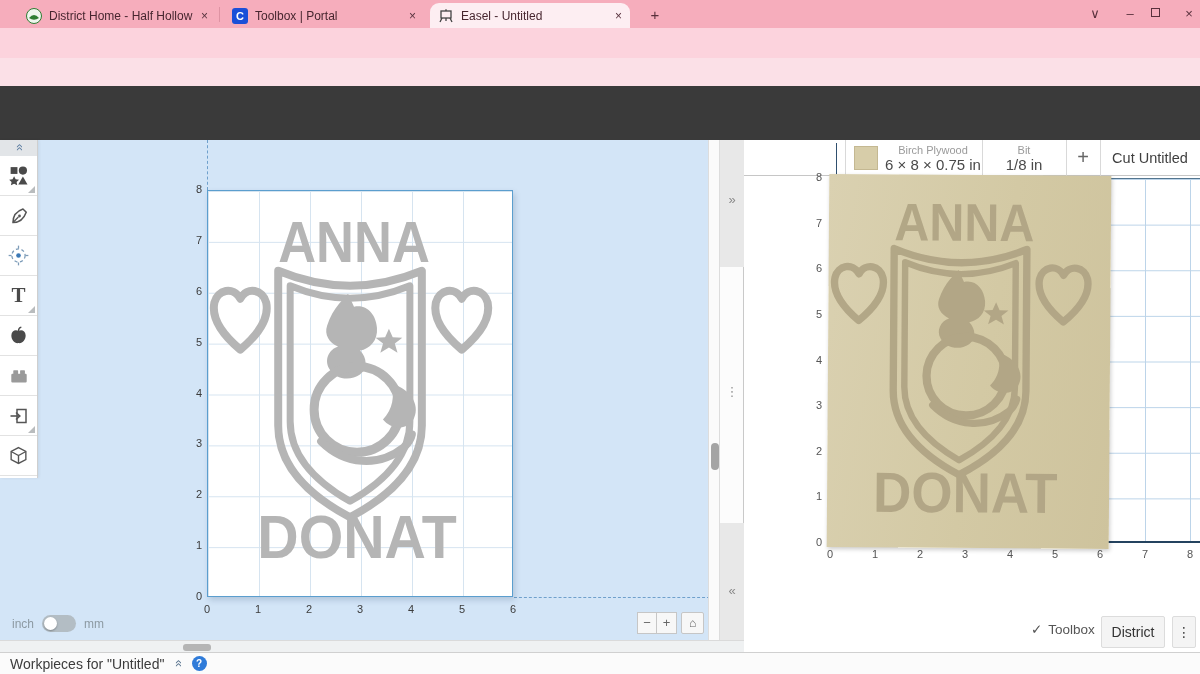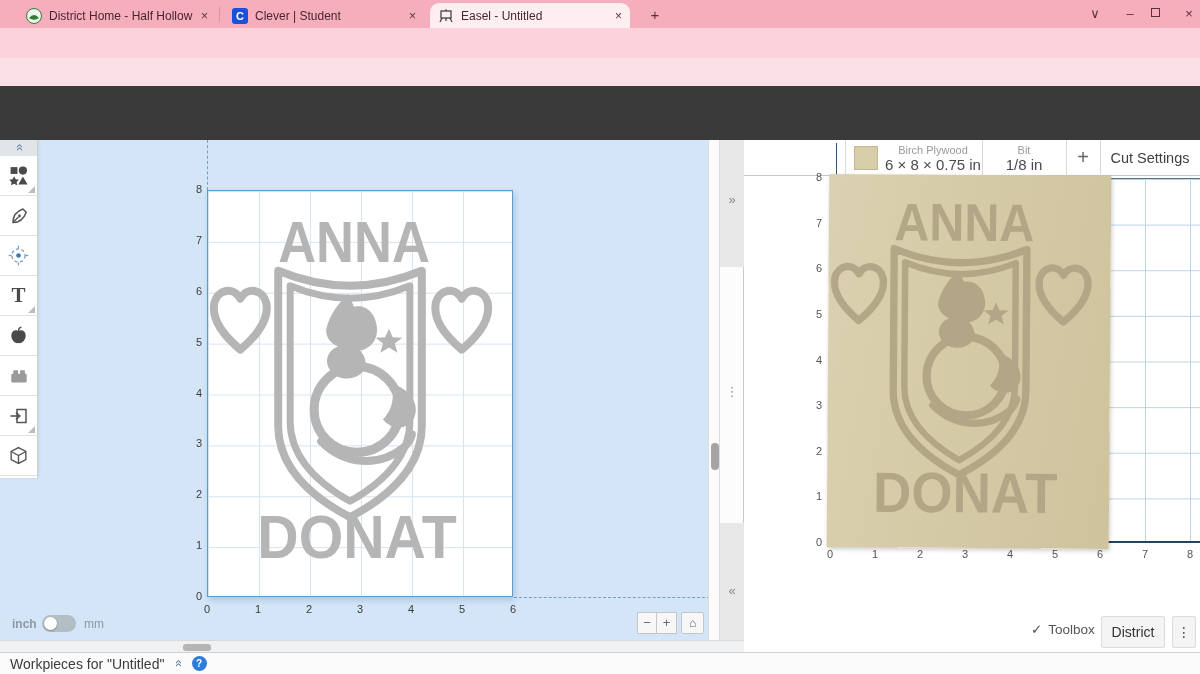--- a/index.html
+++ b/index.html
@@ -142,21 +142,21 @@
         </svg>
       <span class="title">District Home - Half Hollow Hills</span>
       <span class="x">×</span>
     </div>
     <div class="ab tabsep" style="left:219px;"></div>
     <div class="ab tab" style="left:224px;width:200px;">
       <svg class="favicon" viewBox="0 0 16 16">
           <rect width="16" height="16" rx="3" fill="#1b4fd8"></rect>
           <text x="8" y="12" font-size="11" font-weight="bold" fill="#fff" text-anchor="middle">C</text>
         </svg>
-      <span class="title">Clever | Student</span>
+      <span class="title">Toolbox | Portal</span>
       <span class="x">×</span>
     </div>
     <div class="ab tab active" style="left:430px;width:200px;">
       <svg class="favicon" viewBox="0 0 16 16">
           <g stroke="#444" fill="none" stroke-width="1.3">
             <rect x="3" y="3" width="10" height="7"></rect>
             <path d="M4 10 L2 14 M12 10 L14 14 M8 10 v3 M8 1.2 V3"></path>
           </g>
         </svg>
       <span class="title">Easel - Untitled</span>
@@ -384,21 +384,21 @@
         <span class="tick" style="left: 360px;">3</span>
         <span class="tick" style="left: 411px;">4</span>
         <span class="tick" style="left: 462px;">5</span>
         <span class="tick" style="left: 513px;">6</span>
       </div>
     <div class="ab zoomgrp">
       <div class="zbtn">−</div>
       <div class="zbtn">+</div>
     </div>
     <div class="ab homebtn">⌂</div>
-    <div class="ab unitlbl" style="left:12px;font-weight:bold;">inch</div>
+    <div class="ab unitlbl" style="left:12px;">inch</div>
     <div class="ab toggle">
         <div class="ab knob"></div>
       </div>
     <div class="ab unitlbl" style="left:84px;">mm</div>
   </div>
 
   <div class="ab tools">
     <div class="tcollapse"><span class="chevup">»</span></div>
     <div class="tcell fold">
       <svg width="21" height="21" viewBox="0 0 20 20">
@@ -487,21 +487,21 @@
         <div class="mdims">6 × 8 × 0.75 in</div>
       </div>
       <div class="ab pvline" style="left:238px;"></div>
       <div class="ab" style="left:238px;top:4px;width:84px;">
         <div class="mname">Bit</div>
         <div class="mdims">1/8 in</div>
       </div>
       <div class="ab pvline" style="left:322px;"></div>
       <div class="ab plusbtn">+</div>
       <div class="ab pvline" style="left:356px;"></div>
-      <div class="ab cutset">Cut Settings</div>
+      <div class="ab cutset">Cut Untitled</div>
     </div>
     <div class="ab pstub"></div>
     <div class="ab pgrid"></div>
     <div class="ab yt ptick" style="left:62px;top:0;height:420px;">
         <span class="tick" style="top: 38px;">8</span>
         <span class="tick" style="top: 83.625px;">7</span>
         <span class="tick" style="top: 129.25px;">6</span>
         <span class="tick" style="top: 174.875px;">5</span>
         <span class="tick" style="top: 220.5px;">4</span>
         <span class="tick" style="top: 266.125px;">3</span>

